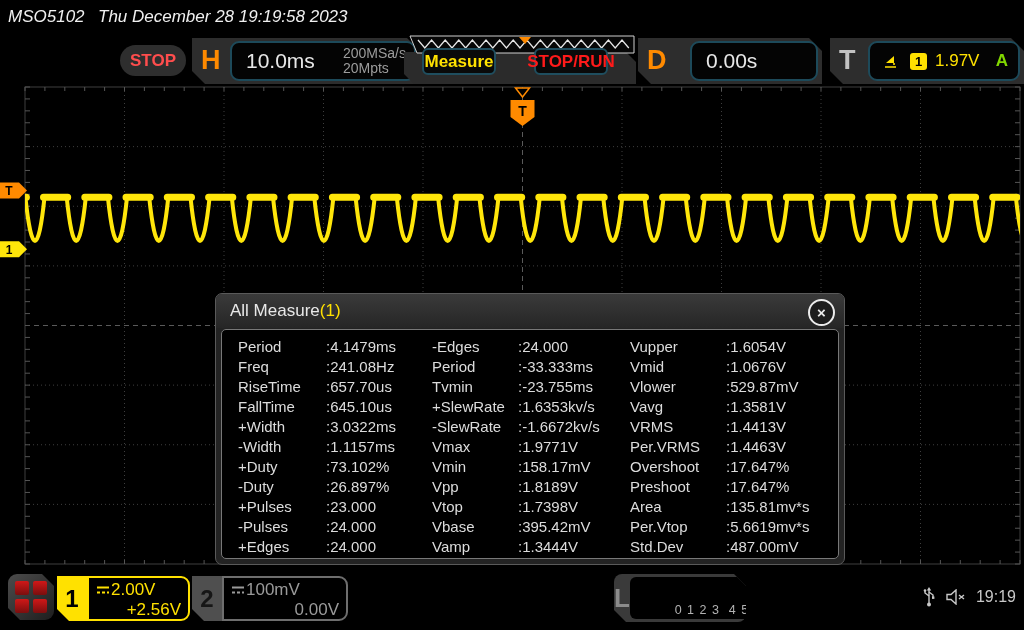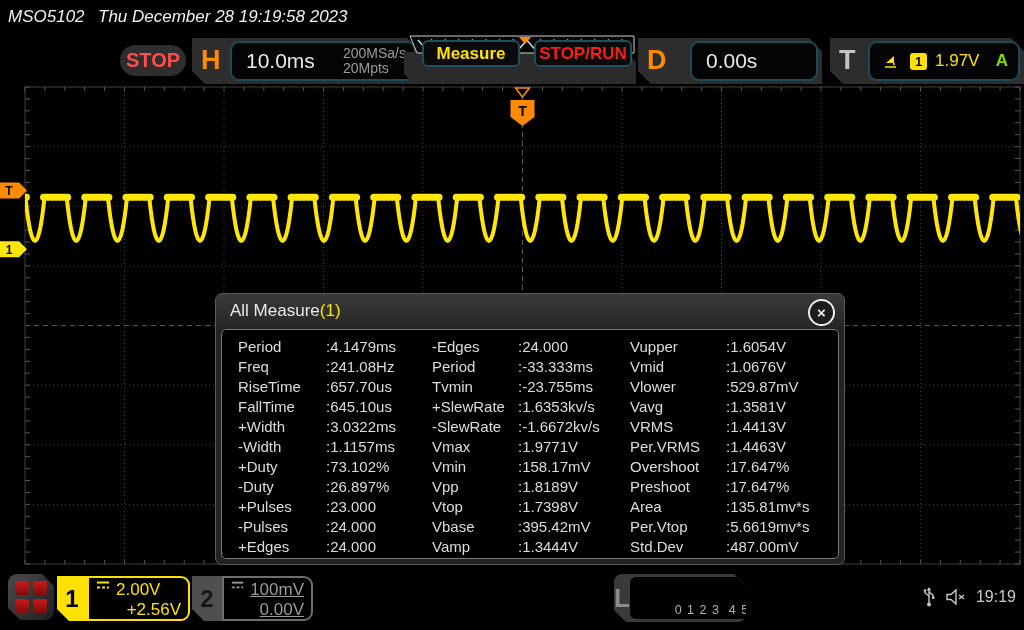--- a/index.html
+++ b/index.html
@@ -10,39 +10,39 @@
   
   .topbar{left:0;top:0;width:1024px;height:32px;color:#f0f0f0;font-size:17px;font-style:italic;}
   .topbar span{position:absolute;top:7px;white-space:pre;}
   .tb-model{left:8px;}
   .tb-date{left:98px;text-align:center;}
 
   
   .logo{left:10px;top:40px;font-family:"Liberation Serif",serif;font-weight:900;
         font-size:32px;color:#ffe100;letter-spacing:1px;line-height:36px;}
   .stop-oval{left:120px;top:45px;width:66px;height:31px;background:#2e2e2e;border-radius:16px;
-        color:#ff4d4d;font-weight:bold;font-size:20px;display:flex;align-items:center;justify-content:center;text-align:right;}
+        color:#ff4d4d;font-weight:bold;font-size:17px;display:flex;align-items:center;justify-content:center;text-align:right;}
   .chrome{background:#2d2d2d;
         clip-path:polygon(0 0,calc(100% - 13px) 0,100% 13px,100% 100%,13px 100%,0 calc(100% - 13px));}
   .hblk{left:192px;top:38px;width:228px;height:46px;}
   .dblk{left:638px;top:38px;width:184px;height:46px;}
   .tblk{left:830px;top:38px;width:194px;height:46px;}
   .blk-letter{position:absolute;left:9px;top:6px;font-size:27px;font-weight:bold;line-height:32px;}
   .orange{color:#ff8a00;}
   .gray-letter{color:#c2c2c2;}
   .inner-box{position:absolute;top:3px;bottom:3px;background:#040404;border:2px solid #1d4a5a;
         border-radius:9px;display:flex;align-items:center;}
   .hblk .inner-box{left:38px;right:4px;}
   .dblk .inner-box{left:52px;right:4px;}
   .tblk .inner-box{left:38px;right:4px;}
   .tb-main{color:#e8e8e8;font-size:21px;margin-left:14px;}
   .rate{margin-left:auto;margin-right:8px;color:#9c9c9c;font-size:14px;line-height:15px;}
   .plate{left:404px;top:52px;width:232px;height:32px;background:#2b2b2b;
         clip-path:polygon(0 0,calc(100% - 10px) 0,100% 10px,100% 100%,10px 100%,0 calc(100% - 10px));}
-  .hdr-btn{top:40px;width:98px;height:27px;background:#0a0a0a;border:2px solid #1f4e5f;border-radius:6px;
+  .hdr-btn{top:48px;width:74px;height:27px;background:#0a0a0a;border:2px solid #1f4e5f;border-radius:6px;
         display:flex;align-items:center;justify-content:center;font-weight:bold;font-size:17px;box-sizing:border-box;}
   .btn-measure{left:422px;color:#ffe100;}
   .btn-stoprun{left:534px;color:#ff1a1a;}
   .preview{left:404px;top:35px;width:232px;height:21px;}
   .t-badge{width:17px;height:17px;background:#ffe100;color:#000;border-radius:3px;font-size:13px;
         font-weight:bold;display:flex;align-items:center;justify-content:center;margin-left:10px;}
   .t-level{color:#ffe100;font-size:17px;margin-left:8px;}
   .t-mode{color:#82d800;font-size:17px;font-weight:bold;margin-left:auto;margin-right:10px;}
 
   
@@ -72,22 +72,22 @@
   .grid-icon i{background:linear-gradient(#d01818,#7a0e0e);border-radius:2px;}
   .ch{top:11px;height:45px;display:flex;}
   .ch1{left:57px;}
   .ch2{left:192px;}
   .ch-tab{width:30px;font-size:24px;font-weight:bold;display:flex;align-items:center;justify-content:center;
         clip-path:polygon(0 0,100% 0,100% 100%,12px 100%,0 calc(100% - 12px));}
   .ch1 .ch-tab{background:#ffe100;color:#000;}
   .ch2 .ch-tab{background:#4f4f4f;color:#161616;}
   .ch-main{border-radius:0 9px 9px 0;box-sizing:border-box;padding:2px 7px 0 6px;font-size:17px;line-height:20px;}
   .ch1 .ch-main{width:103px;border:2px solid #ffe100;background:#000;color:#ffe100;}
-  .ch2 .ch-main{width:91px;border:2px solid #6e6e6e;background:#000;color:#9a9a9a;text-decoration:underline;}
-  .ch-row1{display:flex;align-items:flex-start;gap:5px;}
+  .ch2 .ch-main{width:126px;border:2px solid #6e6e6e;background:#000;color:#9a9a9a;}
+  .ch-row1{display:flex;align-items:center;}
   .ch-row2{text-align:right;}
   .lblk{left:614px;top:9px;height:48px;width:132px;background:#3a3a3a;border-radius:8px;display:flex;
         clip-path:polygon(0 0,calc(100% - 12px) 0,100% 12px,100% 100%,12px 100%,0 calc(100% - 12px));}
   .l-tab{width:32px;color:#8c8c8c;font-size:26px;font-weight:bold;display:flex;align-items:center;justify-content:center;}
   .l-main{flex:1;margin:3px 3px 3px 0;background:#000;border-radius:6px;padding:3px 0 0 9px;
         font-size:12.5px;line-height:20px;color:#b2b2b2;white-space:pre;letter-spacing:1px;}
   .status-time{right:8px;top:23px;font-size:16px;color:#c8c8c8;}
   .usb-icon{right:88px;top:22px;}
   .mute-icon{right:58px;top:24px;}
 </style>

